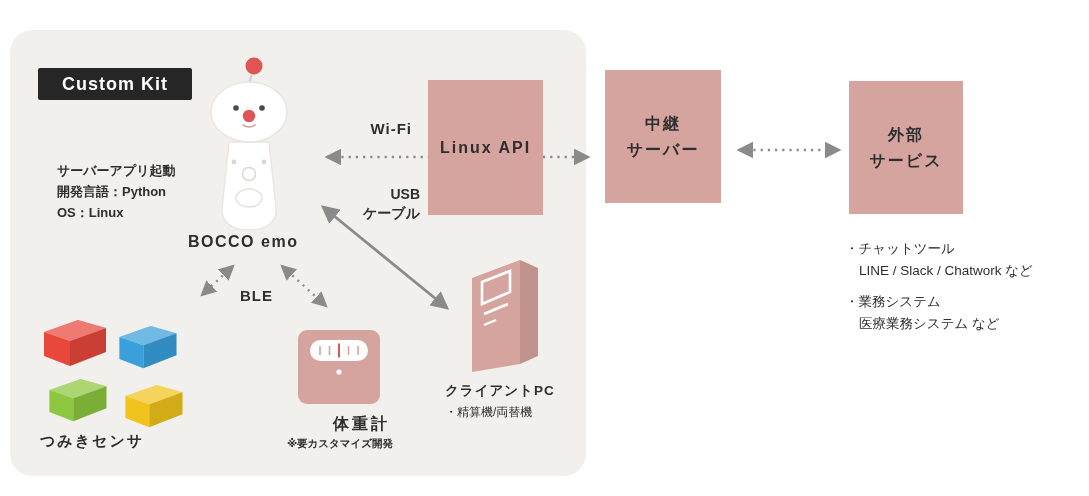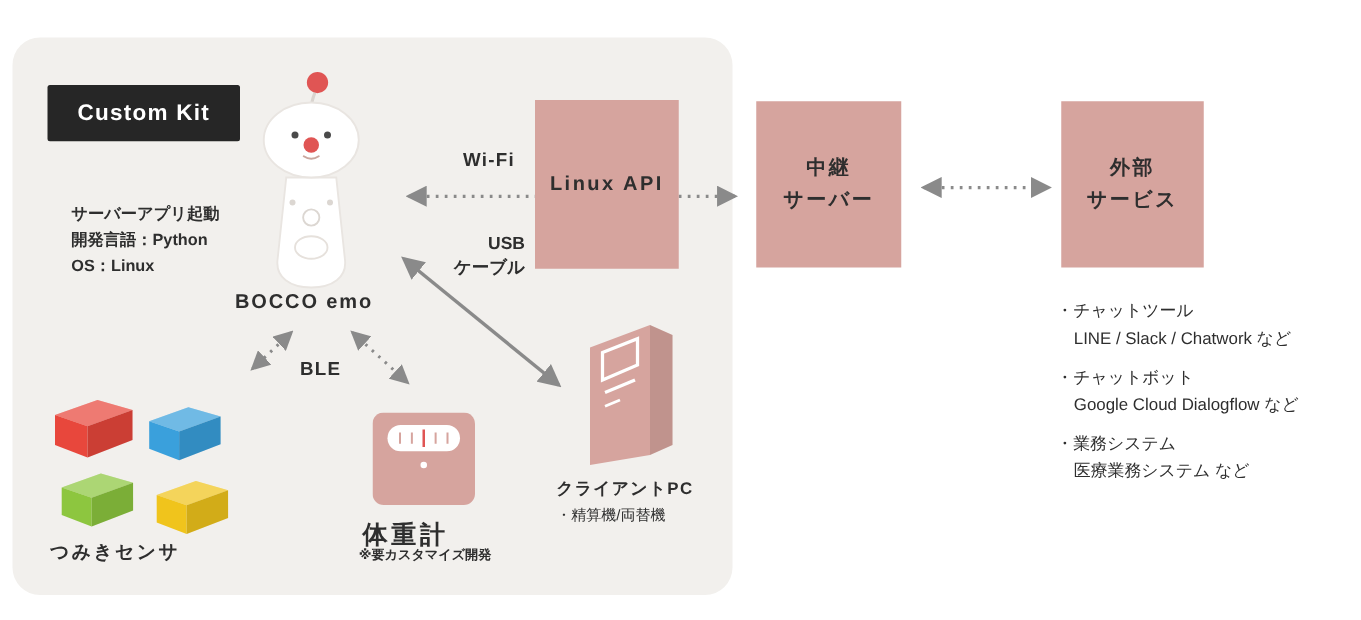--- a/index.html
+++ b/index.html
@@ -20,59 +20,59 @@
   html,body{width:1089px;height:496px;background:#fff;
     font-family:"Liberation Sans","DejaVu Sans",sans-serif;color:var(--text)}
   body{position:relative;overflow:hidden}
   .abs{position:absolute}
 
   .panel{left:10px;top:30px;width:576px;height:446px;background:var(--panel_bg);
     border-radius:22px;z-index:1}
 
   .arrows{left:0;top:0;width:1089px;height:496px;z-index:2;pointer-events:none}
 
-  .badge{left:38px;top:68px;width:154px;height:45px;background:var(--badge_bg);
+  .badge{left:38px;top:68px;width:154px;height:32px;background:var(--badge_bg);
     color:var(--badge_text);border-radius:2px;display:flex;align-items:center;
     justify-content:center;font-size:18px;font-weight:bold;letter-spacing:1px;z-index:3}
 
   .robot{left:192px;top:50px;width:115px;height:188px;z-index:2}
 
   .specs{left:57px;top:160px;width:160px;font-size:13px;font-weight:600;
     line-height:21px;z-index:3}
 
   .bocco-label{left:188px;top:233px;width:130px;text-align:left;font-size:16px;
     font-weight:600;letter-spacing:1.5px;z-index:3}
 
   .conn-label{z-index:3;font-weight:600;text-align:right}
   .wifi-label{left:348px;top:120px;width:64px;font-size:15px;letter-spacing:1px}
   .usb-label{left:350px;top:185px;width:70px;font-size:14px;line-height:19px}
   .ble-label{left:223px;top:287px;width:50px;font-size:15px;letter-spacing:1px}
 
   .pinkbox{background:var(--box_pink);display:flex;flex-direction:column;
     align-items:center;justify-content:center;font-size:16px;font-weight:600;
     letter-spacing:2px;line-height:26px;z-index:3;text-align:center}
   .box-local{left:428px;top:80px;width:115px;height:135px}
-  .box-relay{left:605px;top:81px;width:116px;height:133px}
+  .box-relay{left:605px;top:70px;width:116px;height:133px}
   .box-external{left:849px;top:81px;width:114px;height:133px}
 
   .ext-list{left:845px;top:238px;width:230px;font-size:13.5px;z-index:3}
   .ext-item{margin-bottom:9px}
   .ext-item .t{line-height:22px}
   .ext-item .d{line-height:22px;padding-left:14px}
 
   .block{z-index:3}
   .blk-red{left:36px;top:318px;width:76px;height:52px}
   .blk-blue{left:112px;top:324px;width:70px;height:48px}
   .blk-green{left:42px;top:376px;width:70px;height:50px}
   .blk-yellow{left:118px;top:383px;width:70px;height:48px}
   .tsumiki-label{left:40px;top:432px;width:140px;font-size:15px;
     font-weight:600;letter-spacing:2px;z-index:3}
 
   .scale{left:298px;top:330px;width:82px;height:74px;z-index:3}
-  .scale-label{left:290px;top:414px;width:100px;text-align:left;font-size:20px;
+  .scale-label{left:290px;top:414px;width:100px;text-align:right;font-size:16px;
     font-weight:600;letter-spacing:3px;z-index:3}
   .scale-note{left:280px;top:437px;width:120px;text-align:center;font-size:10.5px;
     font-weight:700;z-index:3}
 
   .kiosk{left:462px;top:252px;width:88px;height:122px;z-index:3}
   .client-label{left:445px;top:382px;width:130px;font-size:13.5px;font-weight:600;
     letter-spacing:1px;z-index:3}
   .client-sub{left:445px;top:404px;width:140px;font-size:12px;z-index:3}
 </style>
 </head>
@@ -142,24 +142,20 @@
   <div>外部</div>
   <div>サービス</div>
 </div>
 
 <div class="abs ext-list">
   <div class="ext-item">
     <div class="t">・チャットツール</div>
     <div class="d">LINE / Slack / Chatwork など</div>
   </div>
   <div class="ext-item">
-    <div class="t">・チャットボット</div>
-    <div class="d">Google Cloud Dialogflow など</div>
-  </div>
-  <div class="ext-item">
     <div class="t">・業務システム</div>
     <div class="d">医療業務システム など</div>
   </div>
 </div>
 
 <div class="abs block blk-red">
   <svg viewBox="0 0 76 52" width="76" height="52">
     <polygon points="8,14 42,2 70,10 34,23" style="fill:var(--block_red)"></polygon>
     <polygon points="8,14 42,2 70,10 34,23" fill="#ffffff" opacity="0.28"></polygon>
     <polygon points="8,14 34,23 34,48 8,38" style="fill:var(--block_red)"></polygon>

